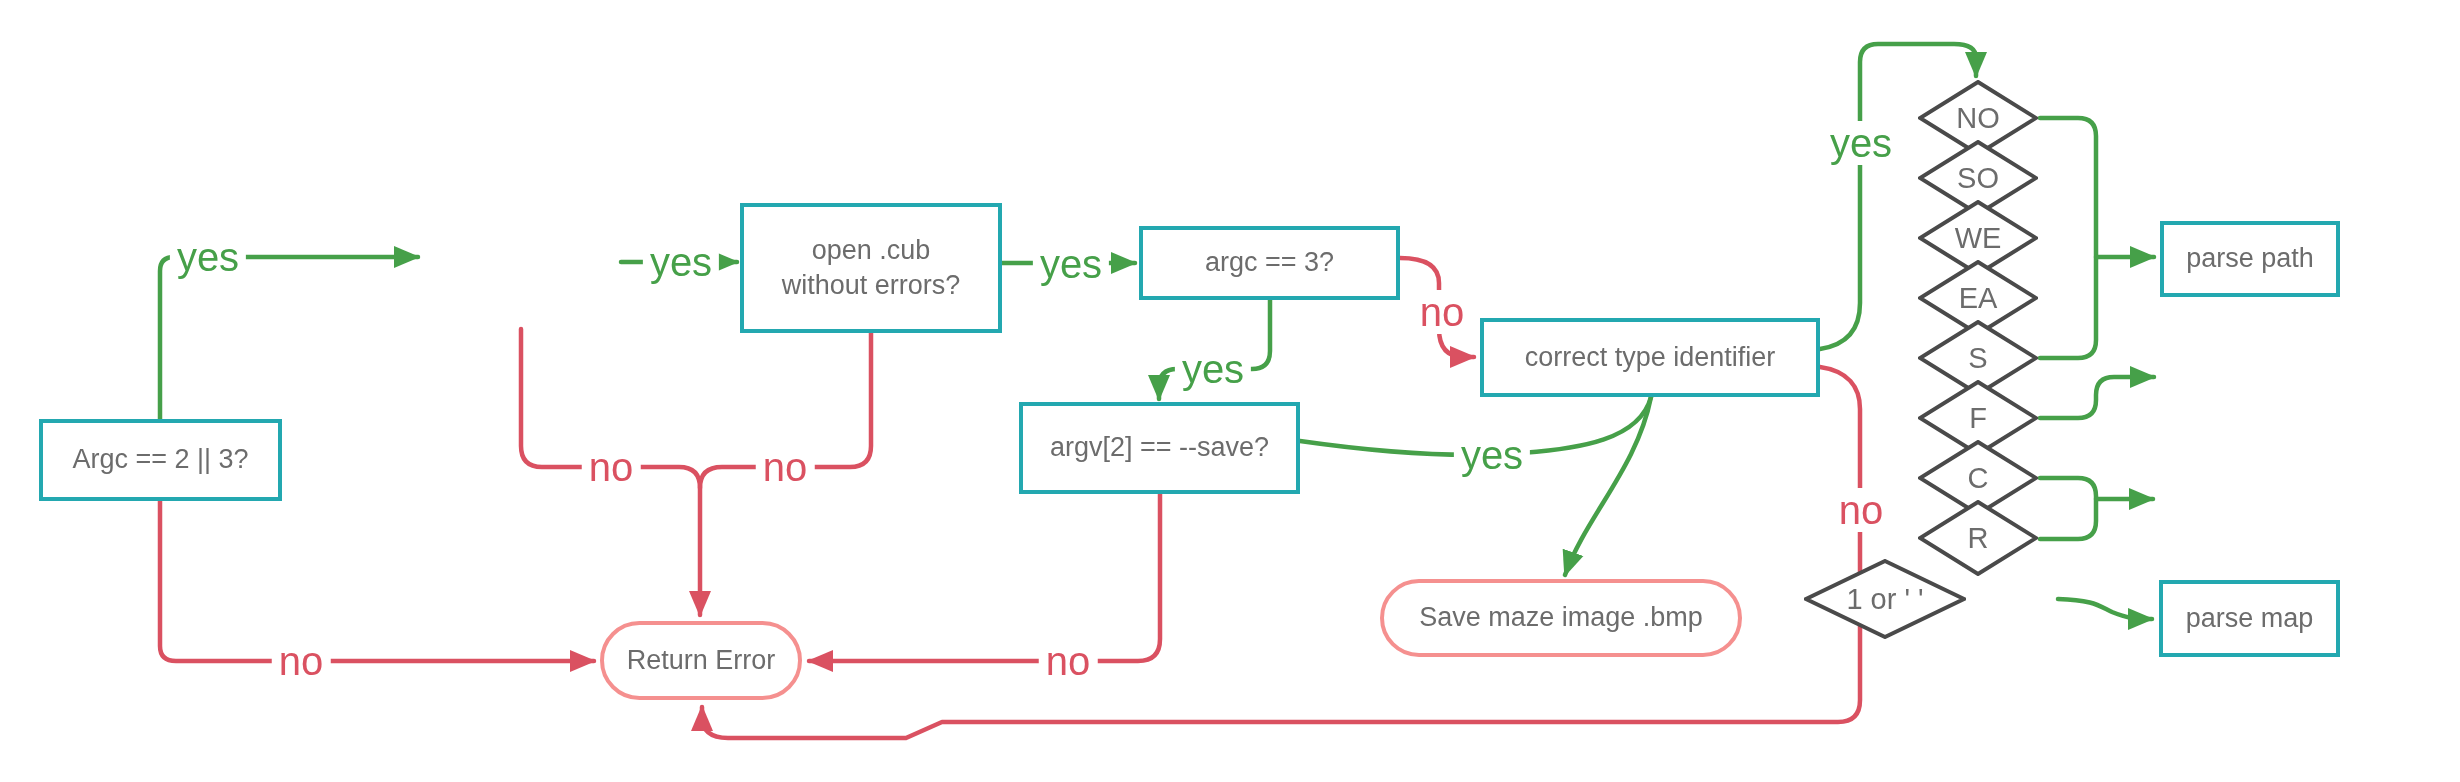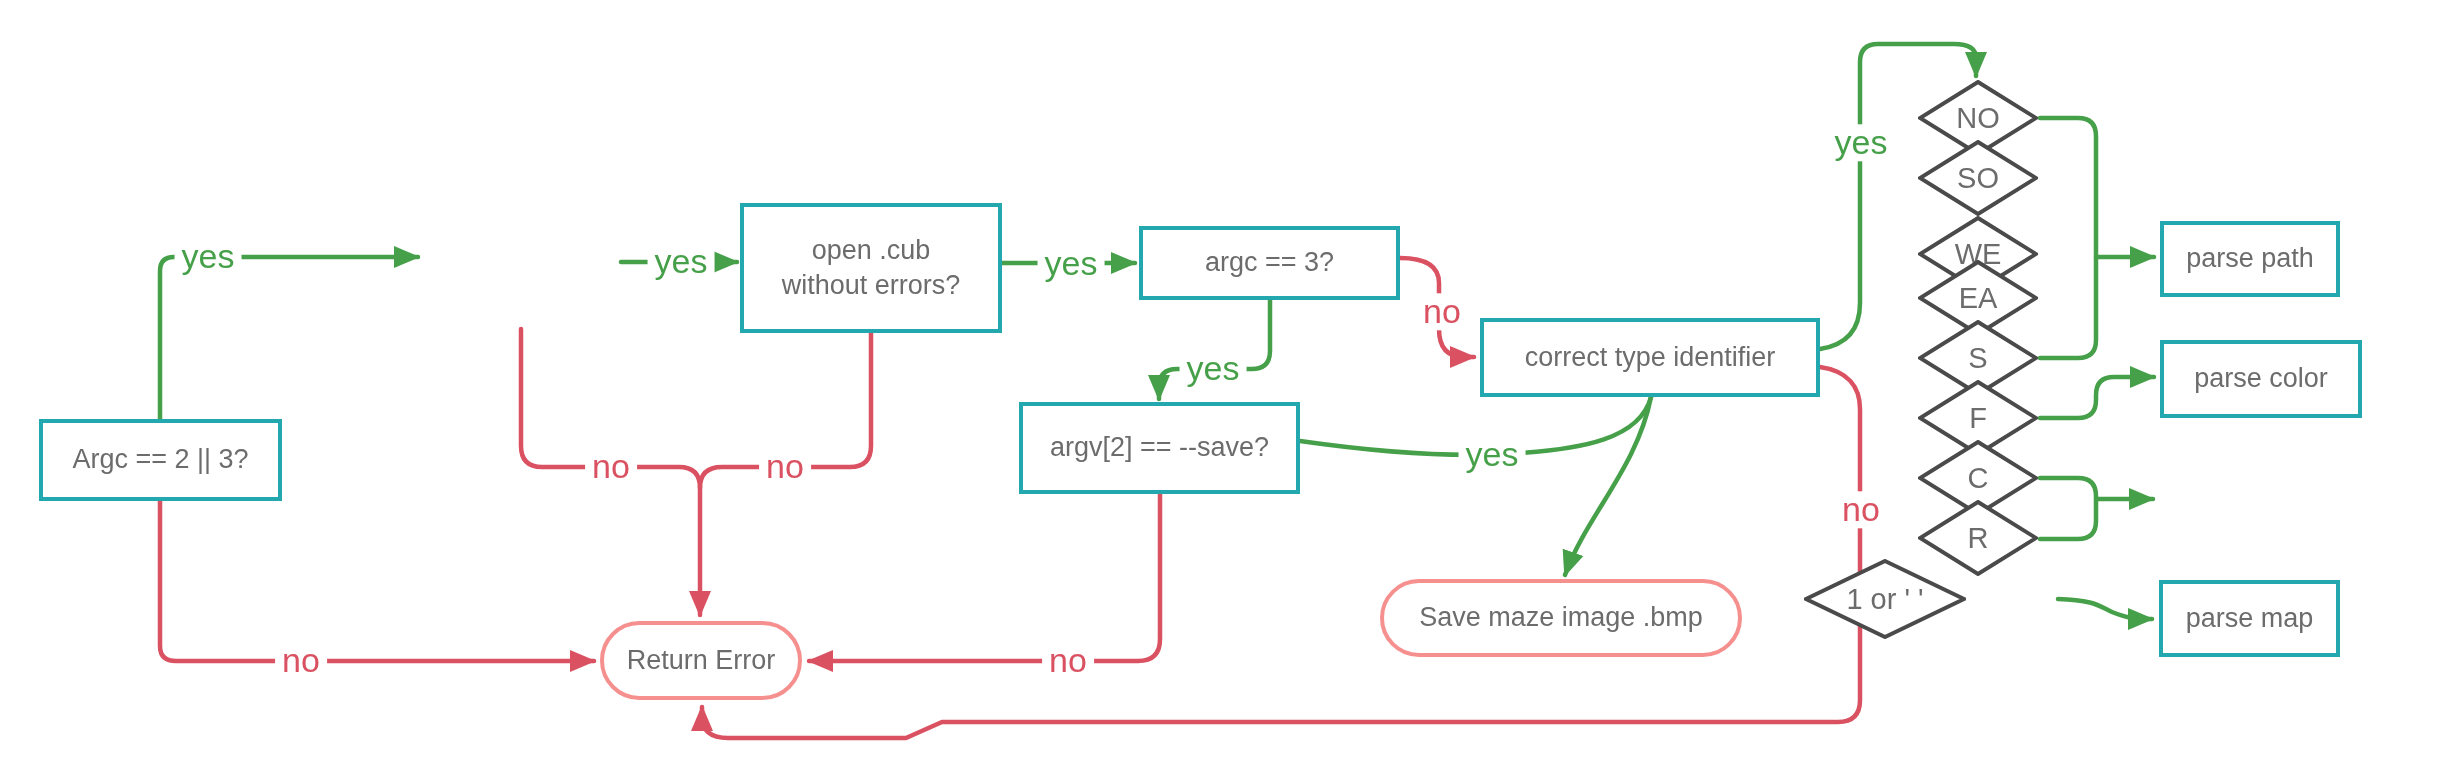--- a/index.html
+++ b/index.html
@@ -38,21 +38,21 @@
     position:absolute;left:0;top:0;right:0;bottom:0;
     display:flex;align-items:center;justify-content:center;
     color:#6c6c6c;font-size:29px;
   }
 
   .edge-label{
     position:absolute;
     transform:translate(-50%,-50%);
     background:#ffffff;
     padding:0 7px;
-    font-size:34px;
+    font-size:40px;
     line-height:1.1;
     white-space:nowrap;
   }
   .edge-label.yes{color:#46a049;}
   .edge-label.no{color:#da5161;}
 </style>
 </head>
 <body>
 
 <div class="canvas">
@@ -115,43 +115,40 @@
   </div>
 
   <div class="box terminal" style="left:600px;top:621px;width:202px;height:79px">
     <span class="box-label">Return Error</span>
   </div>
 
   <div class="box" style="left:2160px;top:221px;width:180px;height:76px">
     <span class="box-label">parse path</span>
   </div>
 
-  <div class="box" style="left:2160px;top:340px;width:202px;height:78px">
-    <span class="box-label">parse color</span>
-  </div>
 
 
   <div class="box" style="left:2159px;top:580px;width:181px;height:77px">
     <span class="box-label">parse map</span>
   </div>
 
   <div id="diamonds">
       <div class="diamond" style="left: 1918px; top: 80px; width: 120px; height: 76px;">
         <svg width="120" height="76">
           <polygon points="60,2 118,38 60,74 2,38" fill="#ffffff" stroke="#4a4a4a" stroke-width="4" stroke-linejoin="miter"></polygon>
         </svg>
         <div class="diamond-label">NO</div>
       </div>
       <div class="diamond" style="left: 1918px; top: 140px; width: 120px; height: 76px; text-decoration: underline;">
         <svg width="120" height="76">
           <polygon points="60,2 118,38 60,74 2,38" fill="#ffffff" stroke="#4a4a4a" stroke-width="4" stroke-linejoin="miter"></polygon>
         </svg>
         <div class="diamond-label">SO</div>
       </div>
-      <div class="diamond" style="left: 1918px; top: 216px; width: 120px; height: 76px; text-align: right;">
+      <div class="diamond" style="left: 1918px; top: 200px; width: 120px; height: 76px; text-align: right;">
         <svg width="120" height="76">
           <polygon points="60,2 118,38 60,74 2,38" fill="#ffffff" stroke="#4a4a4a" stroke-width="4" stroke-linejoin="miter"></polygon>
         </svg>
         <div class="diamond-label">WE</div>
       </div>
       <div class="diamond" style="left: 1918px; top: 260px; width: 120px; height: 76px;">
         <svg width="120" height="76">
           <polygon points="60,2 118,38 60,74 2,38" fill="#ffffff" stroke="#4a4a4a" stroke-width="4" stroke-linejoin="miter"></polygon>
         </svg>
         <div class="diamond-label">EA</div>

